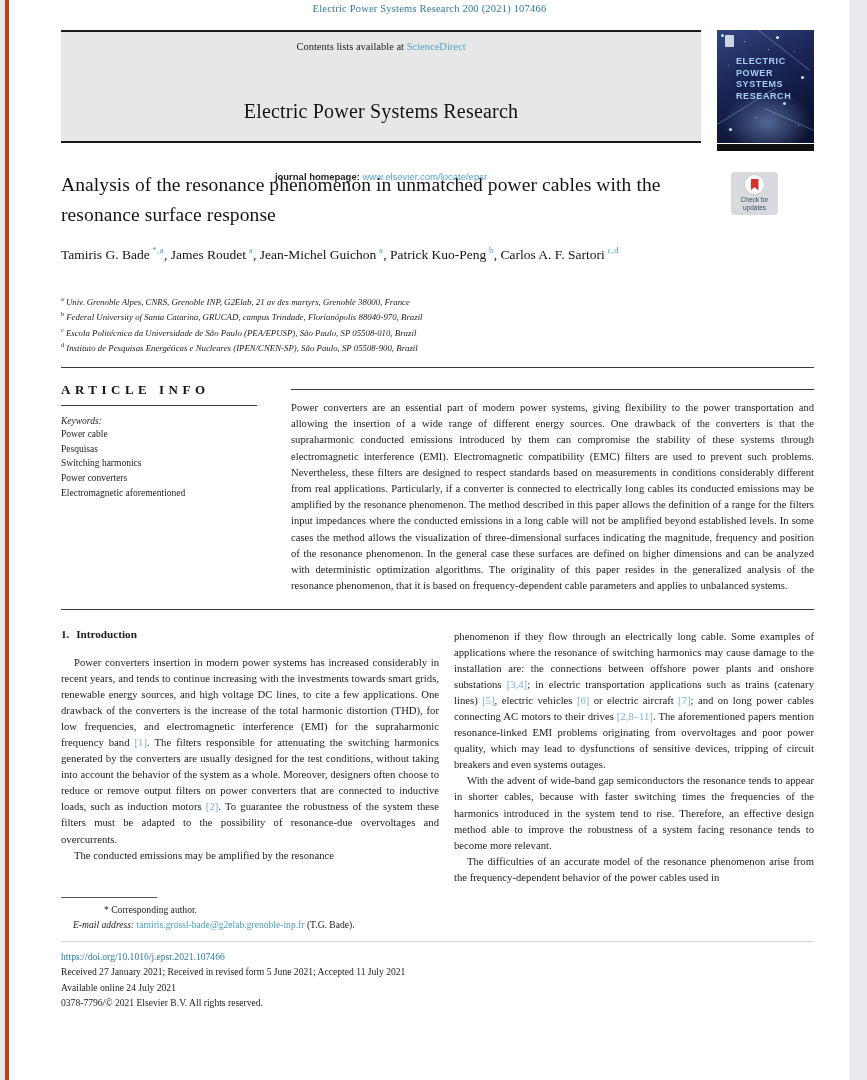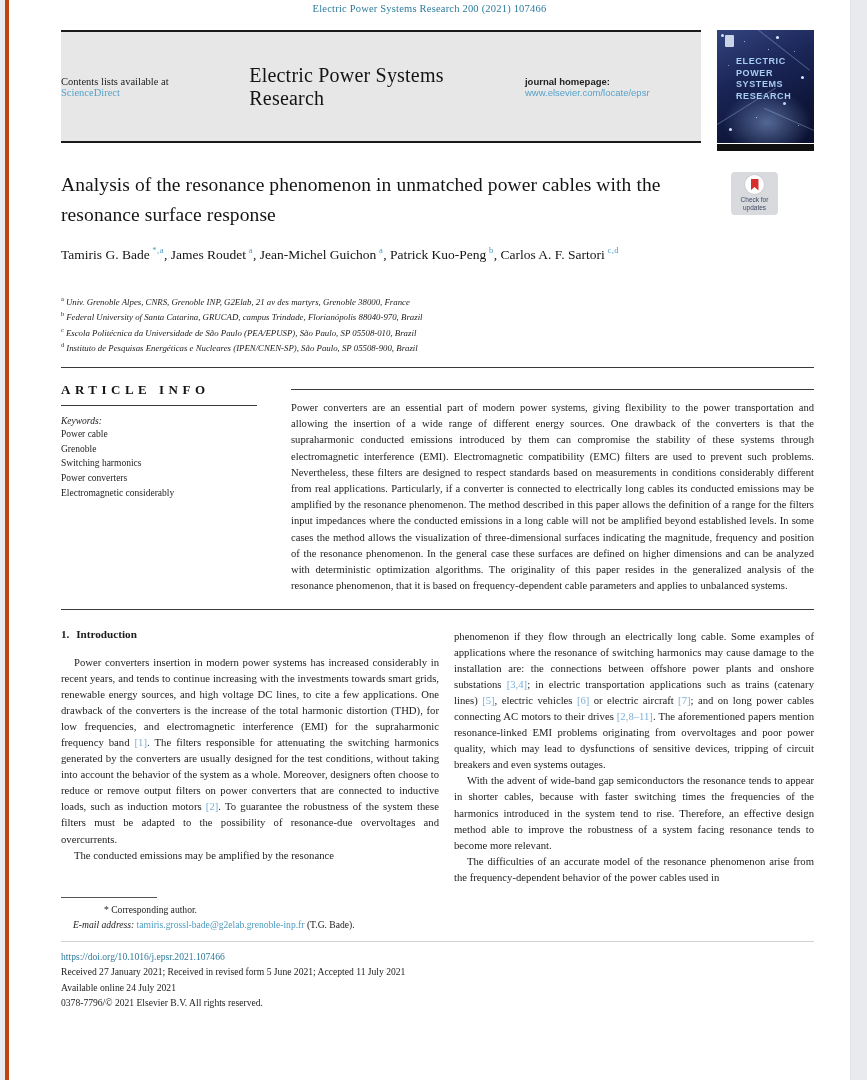--- a/index.html
+++ b/index.html
@@ -30,21 +30,21 @@
     height:109px;background:#fff;
   }
   .logo-col{width:92px;background:#fff;display:flex;flex-direction:column;align-items:center;justify-content:flex-start;padding-top:4px;}
   .logo-col svg{display:block;}
   .elsevier-word{
     font-family:"Liberation Serif",serif;font-size:14.5px;color:#c9782d;
     letter-spacing:.5px;margin-top:-2px;font-weight:600;
   }
   .gray-box{
     flex:1;background:#e7e7e7;height:100%;
-    display:flex;flex-direction:row;align-items:center;justify-content:space-between;
+    display:flex;flex-direction:column;align-items:center;justify-content:space-between;
     padding:9px 0 9px 0;box-sizing:border-box;gap:48px;
   }
   .contents-line{font-size:10.5px;color:#222;}
   .journal-title{font-size:20px;color:#141414;letter-spacing:.2px;}
   .homepage-line{font-family:"Liberation Sans",sans-serif;font-size:9.5px;color:#222;font-weight:bold;}
   .homepage-line .link-blue{font-weight:normal;margin-top:32px;}
   .link-blue{color:#55a3cb;text-decoration:none;cursor:pointer;}
 
   .cover-col{margin-left:16px;width:97px;}
   .cover{
@@ -192,24 +192,24 @@
   </div>
 
   <hr class="abs rule rule1">
 
   <div class="abs info-abs">
     <div class="info-col">
       <div class="sec-head">ARTICLE INFO</div>
       <hr class="sec-rule">
       <div class="kw-label">Keywords:</div>
       <div class="kw">Power cable</div>
-      <div class="kw">Grenoble</div>
+      <div class="kw">Pesquisas</div>
       <div class="kw">Switching harmonics</div>
       <div class="kw">Power converters</div>
-      <div class="kw">Electromagnetic considerably</div>
+      <div class="kw">Electromagnetic aforementioned</div>
     </div>
     <div class="abs-col">
       <hr class="sec-rule">
       <p class="abs-text">Power converters are an essential part of modern power systems, giving flexibility to the power transportation and allowing the insertion of a wide range of different energy sources. One drawback of the converters is that the supraharmonic conducted emissions introduced by them can compromise the stability of these systems through electromagnetic interference (EMI). Electromagnetic compatibility (EMC) filters are used to prevent such problems. Nevertheless, these filters are designed to respect standards based on measurements in conditions considerably different from real applications. Particularly, if a converter is connected to electrically long cables its conducted emissions may be amplified by the resonance phenomenon. The method described in this paper allows the definition of a range for the filters input impedances where the conducted emissions in a long cable will not be amplified beyond established levels. In some cases the method allows the visualization of three-dimensional surfaces indicating the magnitude, frequency and position of the resonance phenomenon. In the general case these surfaces are defined on higher dimensions and can be analyzed with deterministic optimization algorithms. The originality of this paper resides in the generalized analysis of the resonance phenomenon, that it is based on frequency-dependent cable parameters and applies to unbalanced systems.</p>
     </div>
   </div>
 
   <hr class="abs rule rule2">
 
   <div class="abs body-cols">

